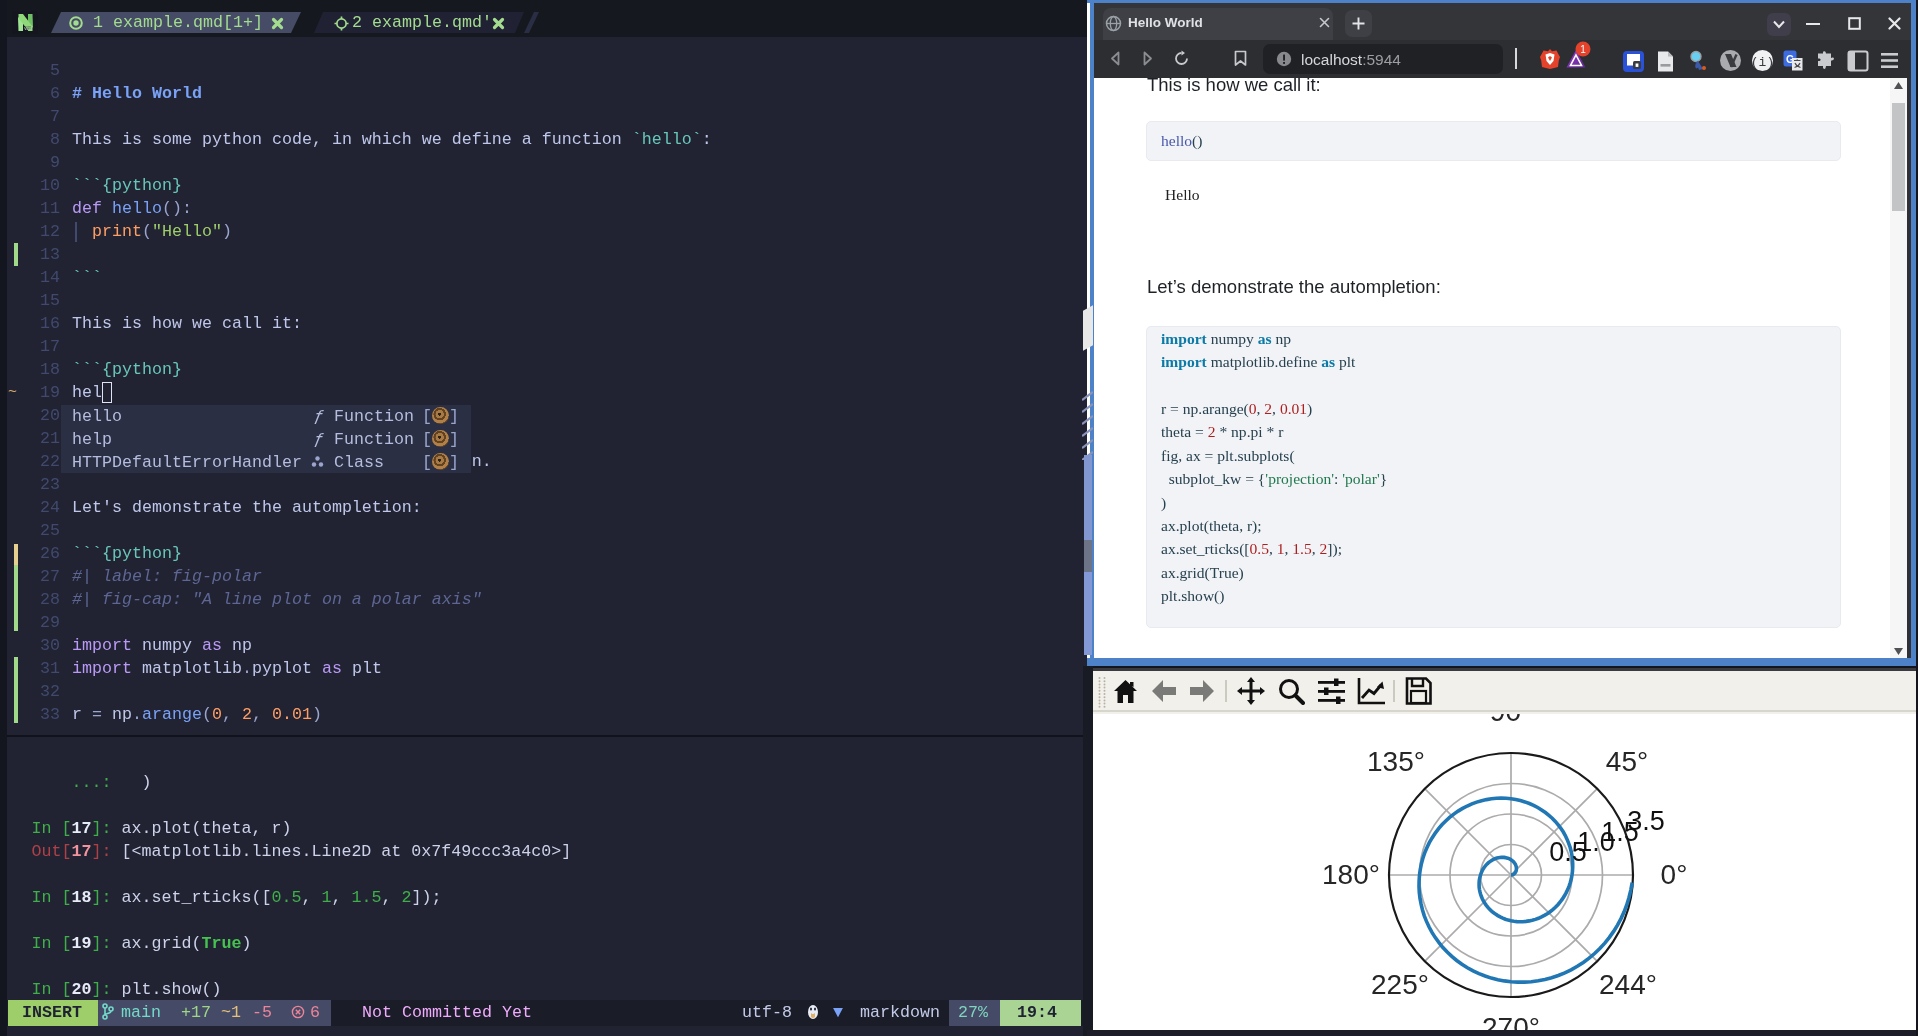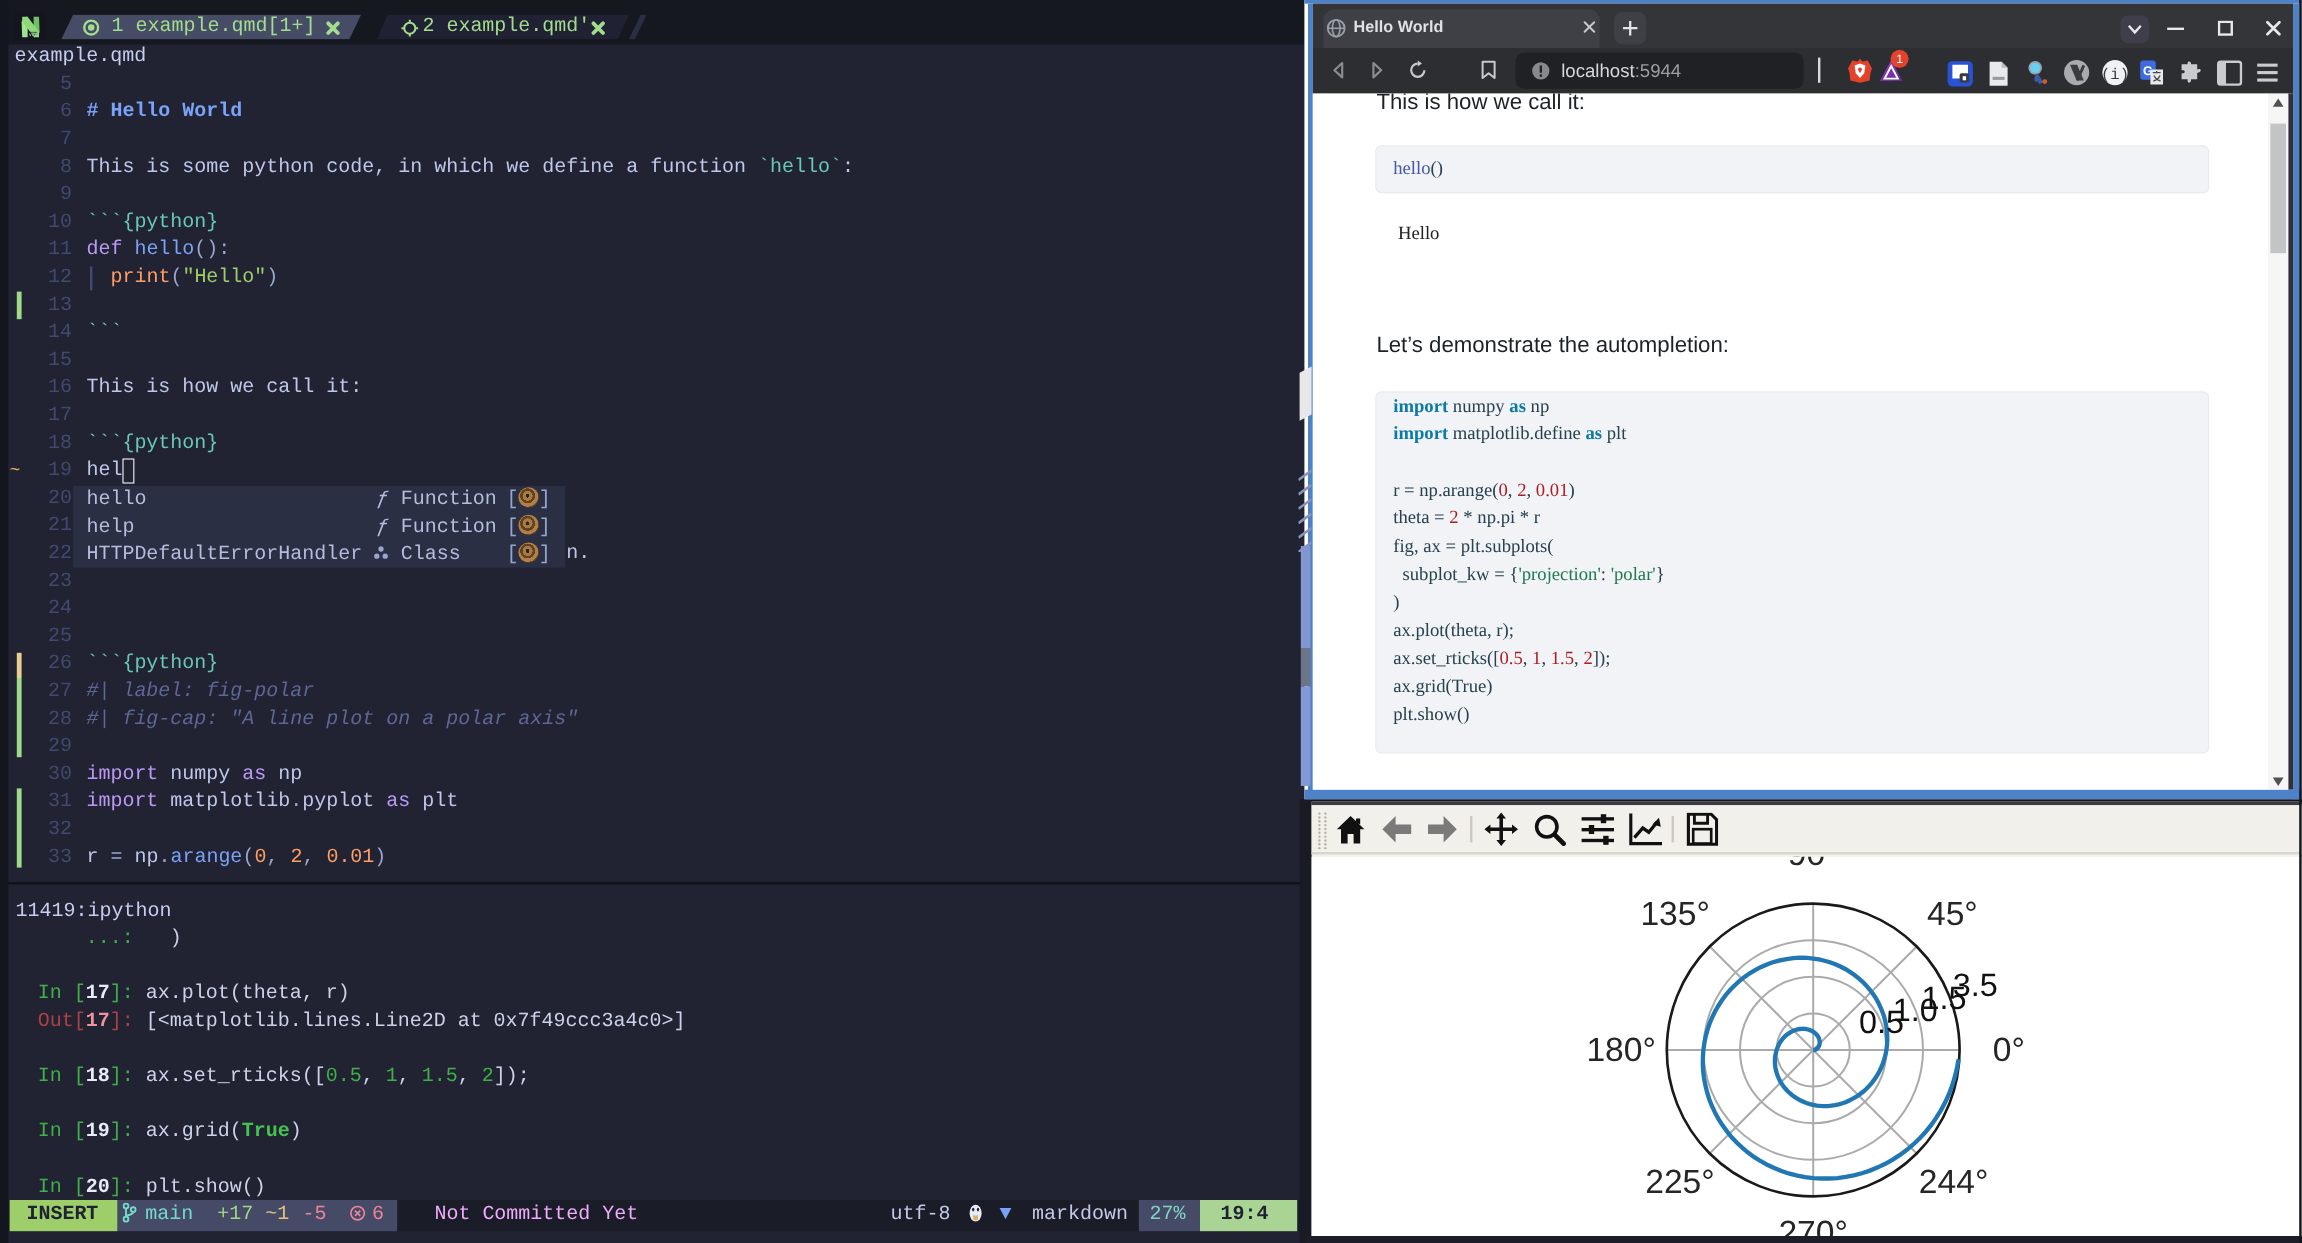--- a/index.html
+++ b/index.html
@@ -50,21 +50,20 @@
 <svg style="position:absolute;left:334px;top:16px" width="15" height="15" viewBox="0 0 15 15">
         <circle cx="7.5" cy="7.5" r="4.6" fill="none" stroke="#a3dc8e" stroke-width="1.7"></circle>
         <path d="M7.5 0.5 L7.5 3 M7.5 12 L7.5 14.5 M0.5 7.5 L3 7.5 M12 7.5 L14.5 7.5" stroke="#a3dc8e" stroke-width="1.7"></path>
       </svg>
 <div class="tabtx" style="left:352px">2 example.qmd'</div>
 <div style="position:absolute;left:524px;top:12px;width:15px;height:21px;background:#2a2e44;clip-path:polygon(10px 0,15px 0,5px 100%,0 100%)"></div>
 <svg style="position:absolute;left:492px;top:17px" width="13" height="13" viewBox="0 0 13 13">
         <path d="M2.5 2.5 L10.5 10.5 M10.5 2.5 L2.5 10.5" stroke="#a3dc8e" stroke-width="3.2" stroke-linecap="round"></path>
       </svg>
 
-<div style="position:absolute;left:12px;top:37px;width:400px;height:22px;line-height:22px;color:#c6cdf0">example.qmd</div>
 <div class="nr" style="top:59px">5</div>
       <div class="nr" style="top:82px">6</div>
       <div class="nr" style="top:105px">7</div>
       <div class="nr" style="top:128px">8</div>
       <div class="nr" style="top:151px">9</div>
       <div class="nr" style="top:174px">10</div>
       <div class="nr" style="top:197px">11</div>
       <div class="nr" style="top:220px">12</div>
       <div class="nr" style="top:243px">13</div>
       <div class="nr" style="top:266px">14</div>
@@ -89,20 +88,21 @@
       <div class="nr" style="top:703px">33</div>
 <div class="ln" style="top:82px"><span style="color:#7aa2f7;font-weight:bold"># Hello World</span></div>
       <div class="ln" style="top:128px"><span style="color:#bfc7ea">This is some python code, in which we define a function </span><span style="color:#68c7ba">`hello`</span><span style="color:#bfc7ea">:</span></div>
       <div class="ln" style="top:174px"><span style="color:#68c7ba">```{python}</span></div>
       <div class="ln" style="top:197px"><span style="color:#bb9af7">def </span><span style="color:#7aa2f7">hello</span><span style="color:#9aa5ce">():</span></div>
       <div class="ln" style="top:220px"><span style="color:#bfc7ea">  </span><span style="color:#ff9e64">print</span><span style="color:#9aa5ce">(</span><span style="color:#9ece6a">"Hello"</span><span style="color:#9aa5ce">)</span></div>
       <div class="ln" style="top:266px"><span style="color:#68c7ba">```</span></div>
       <div class="ln" style="top:312px"><span style="color:#bfc7ea">This is how we call it:</span></div>
       <div class="ln" style="top:358px"><span style="color:#68c7ba">```{python}</span></div>
       <div class="ln" style="top:381px"><span style="color:#bfc7ea">hel</span></div>
+      <div class="ln" style="top:496px"><span style="color:#bfc7ea">Let's demonstrate the autompletion:</span></div>
       <div class="ln" style="top:542px"><span style="color:#68c7ba">```{python}</span></div>
       <div class="ln" style="top:565px"><span style="color:#5d6694;font-style:italic">#| label: fig-polar</span></div>
       <div class="ln" style="top:588px"><span style="color:#5d6694;font-style:italic">#| fig-cap: "A line plot on a polar axis"</span></div>
       <div class="ln" style="top:634px"><span style="color:#bb9af7">import </span><span style="color:#bfc7ea">numpy</span><span style="color:#bb9af7"> as </span><span style="color:#bfc7ea">np</span></div>
       <div class="ln" style="top:657px"><span style="color:#bb9af7">import </span><span style="color:#bfc7ea">matplotlib</span><span style="color:#9aa5ce">.</span><span style="color:#bfc7ea">pyplot</span><span style="color:#bb9af7"> as </span><span style="color:#bfc7ea">plt</span></div>
       <div class="ln" style="top:703px"><span style="color:#bfc7ea">r </span><span style="color:#9aa5ce">=</span><span style="color:#bfc7ea"> np</span><span style="color:#9aa5ce">.</span><span style="color:#7aa2f7">arange</span><span style="color:#9aa5ce">(</span><span style="color:#ff9e64">0</span><span style="color:#9aa5ce">,</span><span style="color:#bfc7ea"> </span><span style="color:#ff9e64">2</span><span style="color:#9aa5ce">,</span><span style="color:#bfc7ea"> </span><span style="color:#ff9e64">0.01</span><span style="color:#9aa5ce">)</span></div>
 
 <div class="sbar" style="top:243px;height:23px;background:#a0d98a"></div>
 <div style="position:absolute;left:8px;top:381px;width:20px;height:23px;line-height:23px;color:#e0af68;font-size:15px">~</div>
 <div class="sbar" style="top:544px;height:21px;background:#e7cf8f"></div>
@@ -122,21 +122,20 @@
           <circle cx="3" cy="9.5" r="2.2" fill="#9aa5ce"></circle>
           <circle cx="10" cy="9.5" r="2.2" fill="#9aa5ce"></circle>
         </svg> Class</div>
 <div class="pb" style="top:405px">[<span class="snake"></span>]</div>
 <div class="pb" style="top:428px">[<span class="snake"></span>]</div>
 <div class="pb" style="top:451px">[<span class="snake"></span>]</div>
 
 <div class="ln" style="top:450px;left:471.8px"><span style="color:#bfc7ea">n.</span></div>
 <div style="position:absolute;left:101.988px;top:382px;width:9.996px;height:21px;border:1.6px solid #dfe4f5;box-sizing:border-box"></div>
 <div style="position:absolute;left:0;top:735px;width:1087px;height:2px;background:#11131c"></div>
-<div style="position:absolute;left:13px;top:748px;width:400px;height:23px;line-height:23px;color:#c6cdf0">11419:ipython</div>
 <div class="tl" style="top:771px"><span style="color:#3faf4a">    ...:</span><span style="color:#ccd2ea">   )</span></div>
       <div class="tl" style="top:817px"><span style="color:#3faf4a">In [</span><span style="color:#e6ebf7;font-weight:bold">17</span><span style="color:#3faf4a">]: </span><span style="color:#ccd2ea">ax.plot(theta, r)</span></div>
       <div class="tl" style="top:840px"><span style="color:#b04048">Out[</span><span style="color:#f0939f;font-weight:bold">17</span><span style="color:#b04048">]: </span><span style="color:#ccd2ea">[&lt;matplotlib.lines.Line2D at 0x7f49ccc3a4c0&gt;]</span></div>
       <div class="tl" style="top:886px"><span style="color:#3faf4a">In [</span><span style="color:#e6ebf7;font-weight:bold">18</span><span style="color:#3faf4a">]: </span><span style="color:#ccd2ea">ax.set_rticks([</span><span style="color:#3faf4a">0.5</span><span style="color:#ccd2ea">, </span><span style="color:#3faf4a">1</span><span style="color:#ccd2ea">, </span><span style="color:#3faf4a">1.5</span><span style="color:#ccd2ea">, </span><span style="color:#3faf4a">2</span><span style="color:#ccd2ea">]);</span></div>
       <div class="tl" style="top:932px"><span style="color:#3faf4a">In [</span><span style="color:#e6ebf7;font-weight:bold">19</span><span style="color:#3faf4a">]: </span><span style="color:#ccd2ea">ax.grid(</span><span style="color:#45c24f;font-weight:bold">True</span><span style="color:#ccd2ea">)</span></div>
       <div class="tl" style="top:978px"><span style="color:#3faf4a">In [</span><span style="color:#e6ebf7;font-weight:bold">20</span><span style="color:#3faf4a">]: </span><span style="color:#ccd2ea">plt.show()</span></div>
 
 <div style="position:absolute;left:0;top:1000px;width:1087px;height:26px;background:#1a1c28"></div>
 <div style="position:absolute;left:8px;top:1000px;width:90px;height:26px;background:#9ece6a"></div>
 <div class="st" style="left:22px;color:#1e2233;font-weight:bold">INSERT</div>

